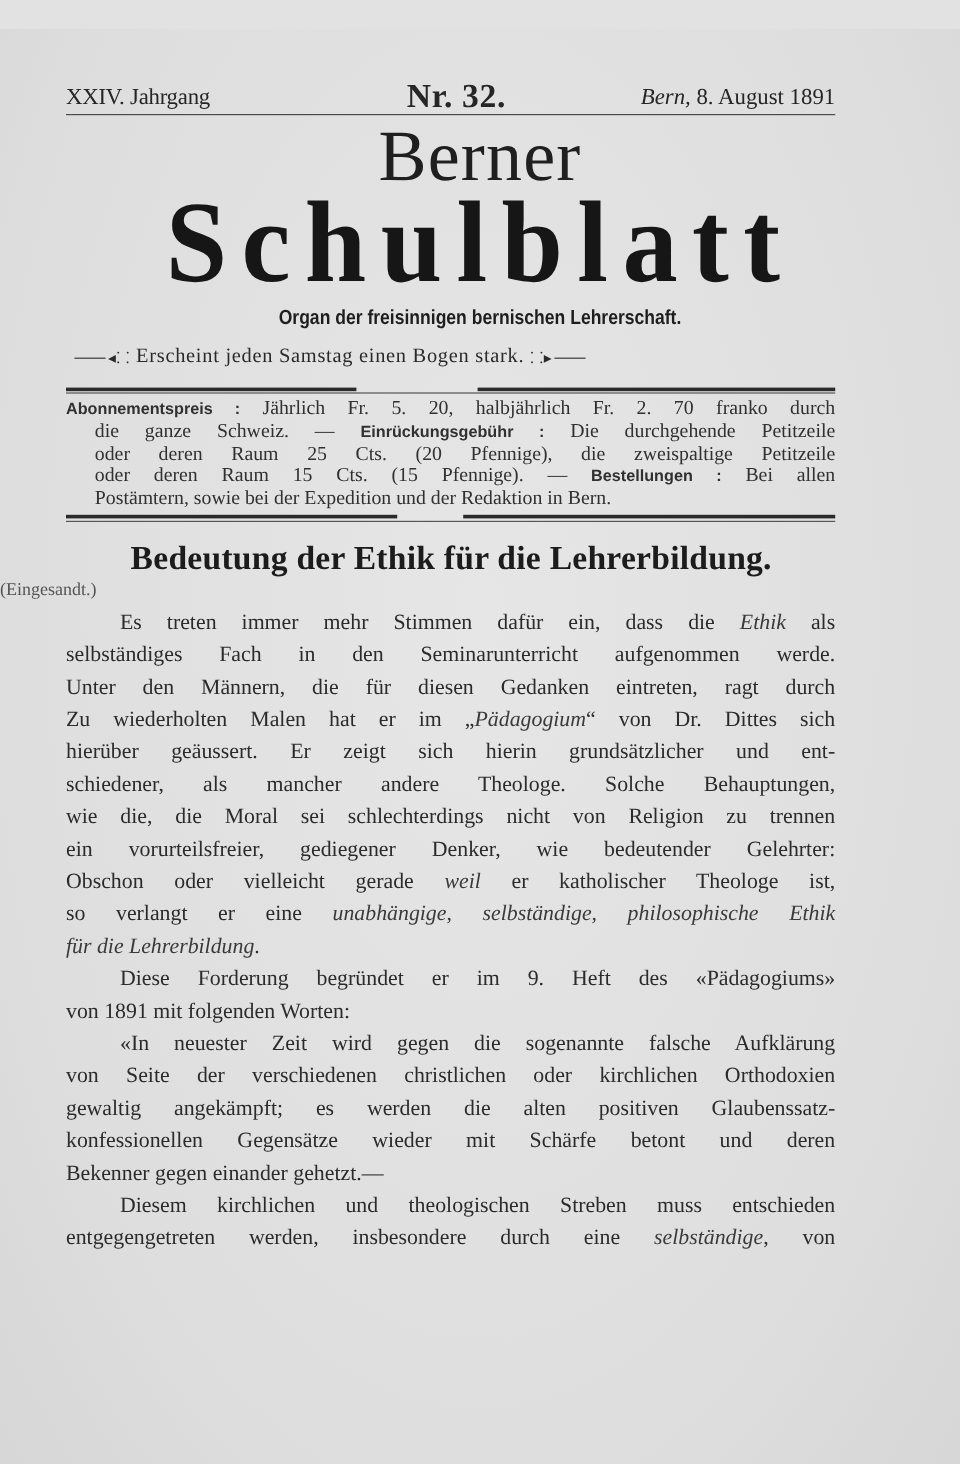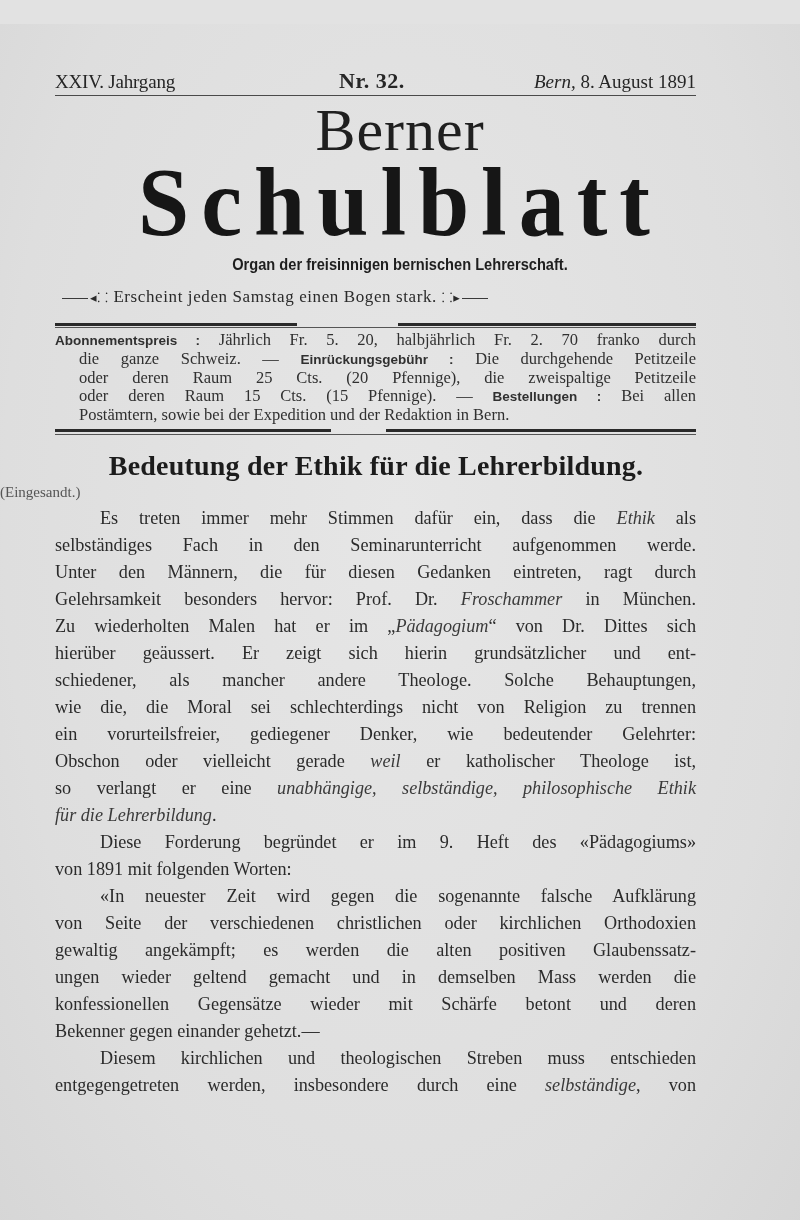--- a/index.html
+++ b/index.html
@@ -14,21 +14,21 @@
     position: absolute; left: 0; top: 0; width: 800px; height: 1220px;
     background: radial-gradient(ellipse at 50% 40%, #e6e6e6 0%, #dedede 70%, #d6d6d6 100%);
     margin-top: 24px;
   }
 
   .masthead-line {
     position: absolute; top: 46px; left: 55px; width: 641px; height: 24px;
     font-size: 19px; line-height: 24px;
   }
   .masthead-line .left { position: absolute; left: 0; top: 0; letter-spacing: -0.2px; }
-  .masthead-line .center { position: absolute; left: 284px; top: -1px; font-weight: bold; font-size: 22px; letter-spacing: 0.5px; }
+  .masthead-line .center { position: absolute; left: 284px; top: -1px; font-weight: bold; font-size: 28px; letter-spacing: 0.5px; }
   .masthead-line .right { position: absolute; right: 0; top: 0; }
   .masthead-line .right i { font-style: italic; }
   .rule-top { position: absolute; top: 71px; left: 55px; width: 641px; height: 1px; background: #4a4a4a; }
 
   .title-berner {
     position: absolute; top: 76px; left: 0; width: 800px; text-align: center;
     font-size: 60px; line-height: 60px; letter-spacing: 1px; color: #1f1f1f;
   }
   .title-schulblatt {
     position: absolute; top: 128px; left: 0; width: 800px; text-align: center;
@@ -115,33 +115,31 @@
   <div class="thick-rule" style="top:405px;left:386px;width:310px;"></div>
   <div class="thin-rule" style="top:410px;left:55px;width:641px;"></div>
 
   <div class="article-title">Bedeutung der Ethik für die Lehrerbildung.</div>
   <div class="byline">(Eingesandt.)</div>
 
   <div class="body-text">
     <span class="line ind"><span>Es treten immer mehr Stimmen dafür ein, dass die </span><i>Ethik</i><span> als</span></span>
     <span class="line"><span>selbständiges Fach in den Seminarunterricht aufgenommen werde.</span></span>
     <span class="line"><span>Unter den Männern, die für diesen Gedanken eintreten, ragt durch</span></span>
-    <span class="line"><span>Gelehrsamkeit besonders hervor: Prof. Dr. </span><i>Froschammer</i><span> in München.</span></span>
     <span class="line"><span>Zu wiederholten Malen hat er im „</span><i>Pädagogium</i><span>“ von Dr. Dittes sich</span></span>
     <span class="line"><span>hierüber geäussert. Er zeigt sich hierin grundsätzlicher und ent-</span></span>
     <span class="line"><span>schiedener, als mancher andere Theologe. Solche Behauptungen,</span></span>
     <span class="line"><span>wie die, die Moral sei schlechterdings nicht von Religion zu trennen</span></span>
     <span class="line"><span>ein vorurteilsfreier, gediegener Denker, wie bedeutender Gelehrter:</span></span>
     <span class="line"><span>Obschon oder vielleicht gerade </span><i>weil</i><span> er katholischer Theologe ist,</span></span>
     <span class="line"><span>so verlangt er eine </span><i>unabhängige, selbständige, philosophische Ethik</i><span></span></span>
     <span class="line end"><span></span><i>für die Lehrerbildung</i><span>.</span></span>
     <span class="line ind"><span>Diese Forderung begründet er im 9. Heft des «Pädagogiums»</span></span>
     <span class="line end"><span>von 1891 mit folgenden Worten:</span></span>
     <span class="line ind"><span>«In neuester Zeit wird gegen die sogenannte falsche Aufklärung</span></span>
     <span class="line"><span>von Seite der verschiedenen christlichen oder kirchlichen Orthodoxien</span></span>
     <span class="line"><span>gewaltig angekämpft; es werden die alten positiven Glaubenssatz-</span></span>
-    <span class="line"><span>ungen wieder geltend gemacht und in demselben Mass werden die</span></span>
     <span class="line"><span>konfessionellen Gegensätze wieder mit Schärfe betont und deren</span></span>
     <span class="line end"><span>Bekenner gegen einander gehetzt.—</span></span>
     <span class="line ind"><span>Diesem kirchlichen und theologischen Streben muss entschieden</span></span>
     <span class="line"><span>entgegengetreten werden, insbesondere durch eine </span><i>selbständige</i><span>, von</span></span>
   </div>
 </div>
 
 </body></html>

